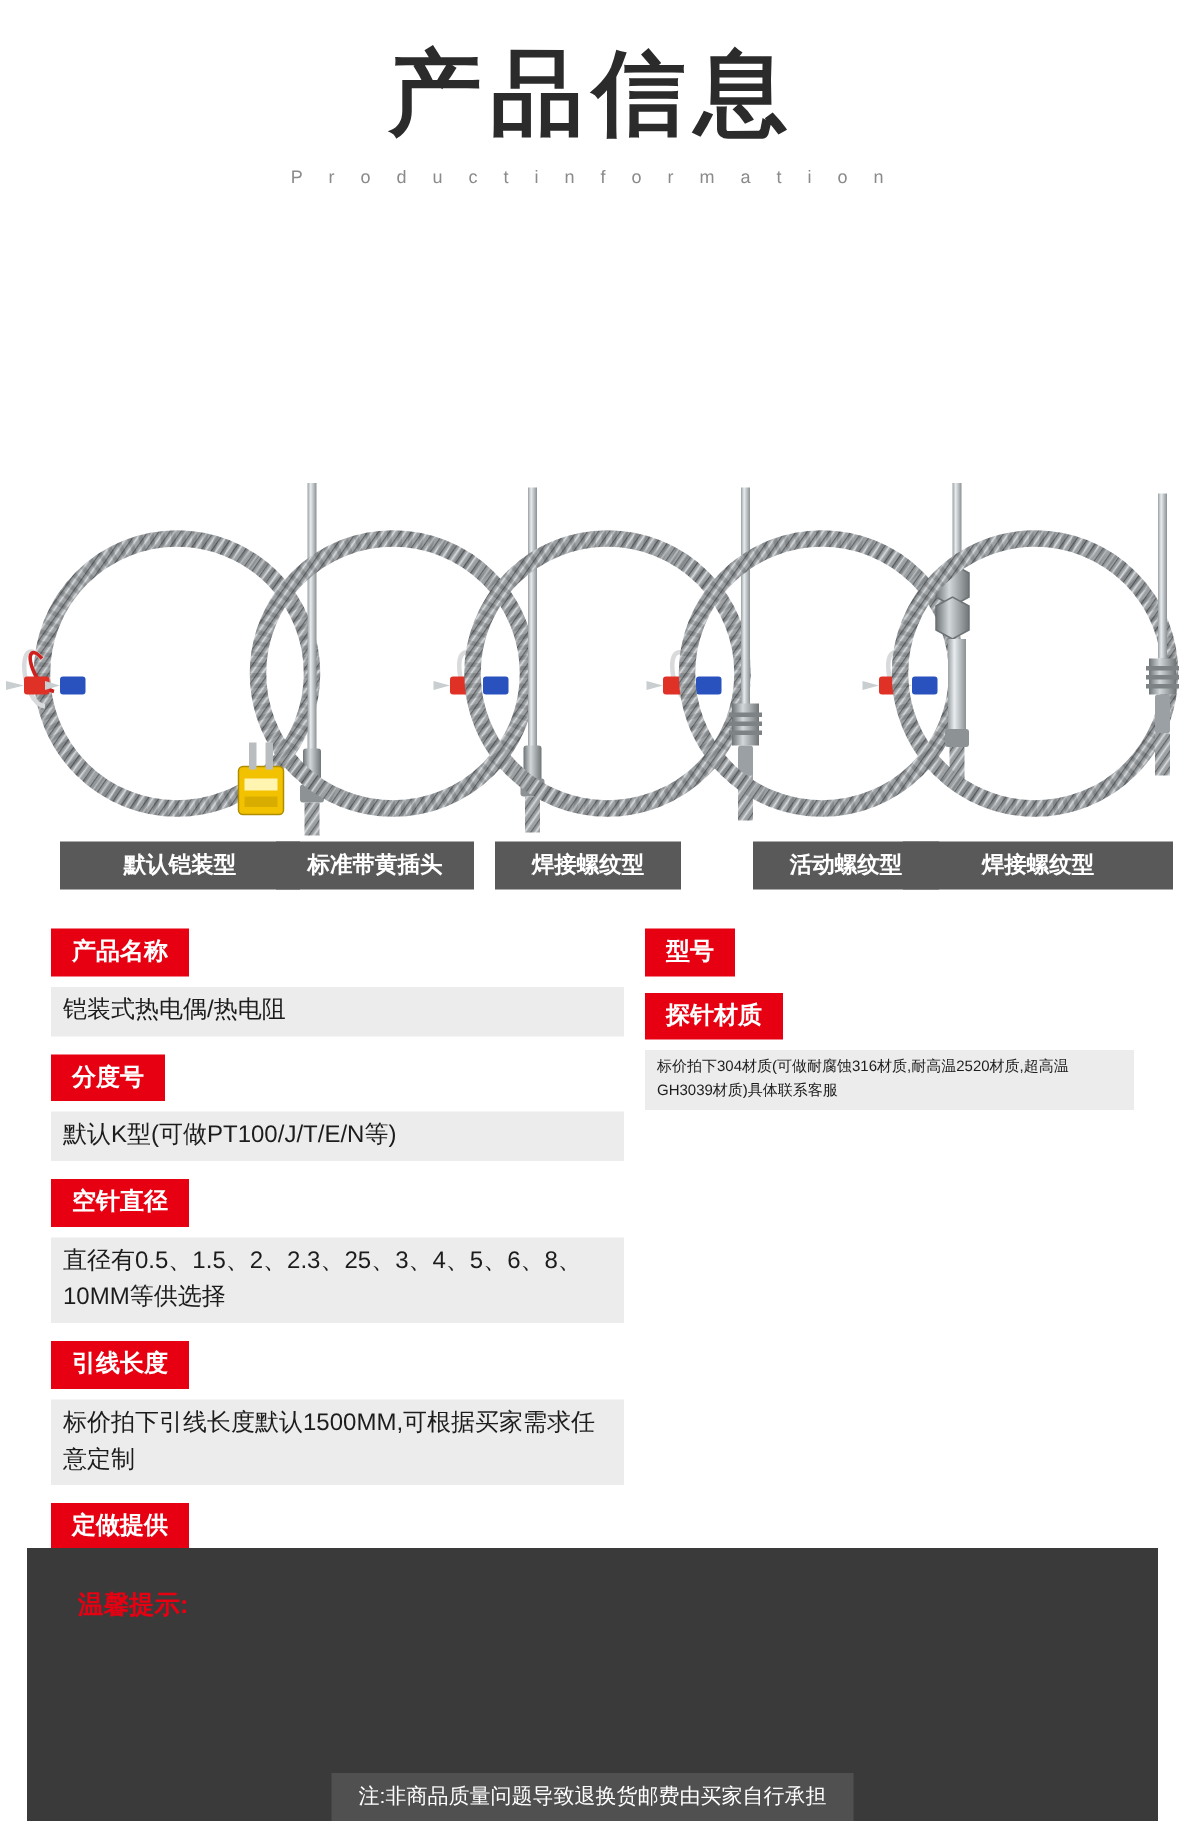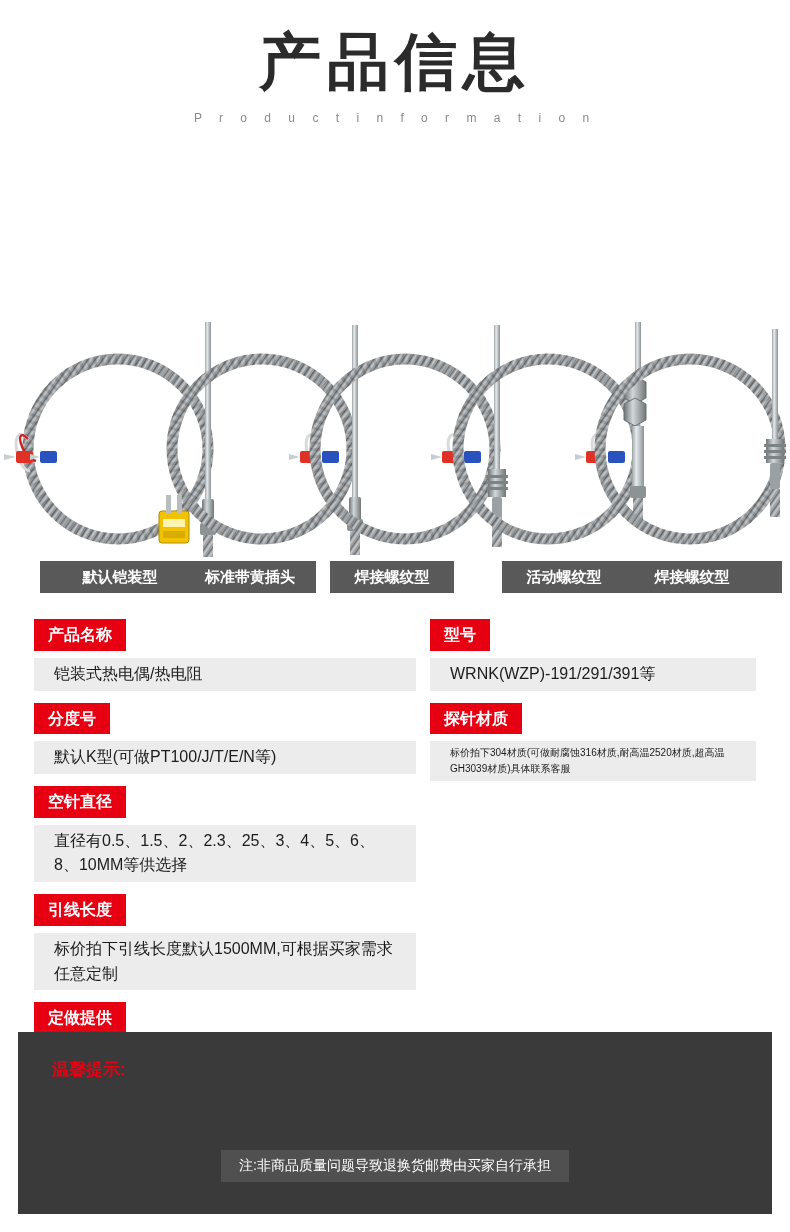--- a/index.html
+++ b/index.html
@@ -91,21 +91,21 @@
     padding: 7px 14px;
     line-height: 1.1;
     margin-bottom: 7px;
   }
   .val {
     display: inline-block;
     background: #ececec;
     color: #1c1c1c;
     font-size: 16px;
     line-height: 1.55;
-    padding: 4px 20px;
+    padding: 4px 8px;
     margin-bottom: 12px;
     max-width: 100%;
     box-sizing: border-box;
   }
   .val.small {
     font-size: 10px;
     line-height: 1.6;
     text-align: left;
   }
   .val.wide { display: block; }
@@ -130,21 +130,21 @@
   }
   .notice-body {
     color: #ffffff;
     font-size: 17px;
     line-height: 1.55;
   }
   .notice-foot {
     position: absolute;
     left: 0;
     right: 0;
-    bottom: 32px;
+    bottom: 0;
     text-align: center;
   }
   .notice-foot span {
     display: inline-block;
     background: #505050;
     color: #ffffff;
     font-size: 14px;
     padding: 7px 18px;
   }
 </style>
@@ -324,21 +324,20 @@
       </div>
       <div class="block">
         <div class="lbl">定做提供</div>
         <div class="val wide" style="width:510px;">分度号/探头直径/探头长度/线长/实际测量温度范围等</div>
       </div>
     </div>
 
     <div class="col-right">
       <div class="block">
         <div class="lbl">型号</div>
-        <div class="val wide">WRNK(WZP)-191/291/391等</div>
       </div>
       <div class="block">
         <div class="lbl">探针材质</div>
         <div class="val wide small">标价拍下304材质(可做耐腐蚀316材质,耐高温2520材质,超高温GH3039材质)具体联系客服</div>
       </div>
     </div>
 
   </div>
 </div>
 

